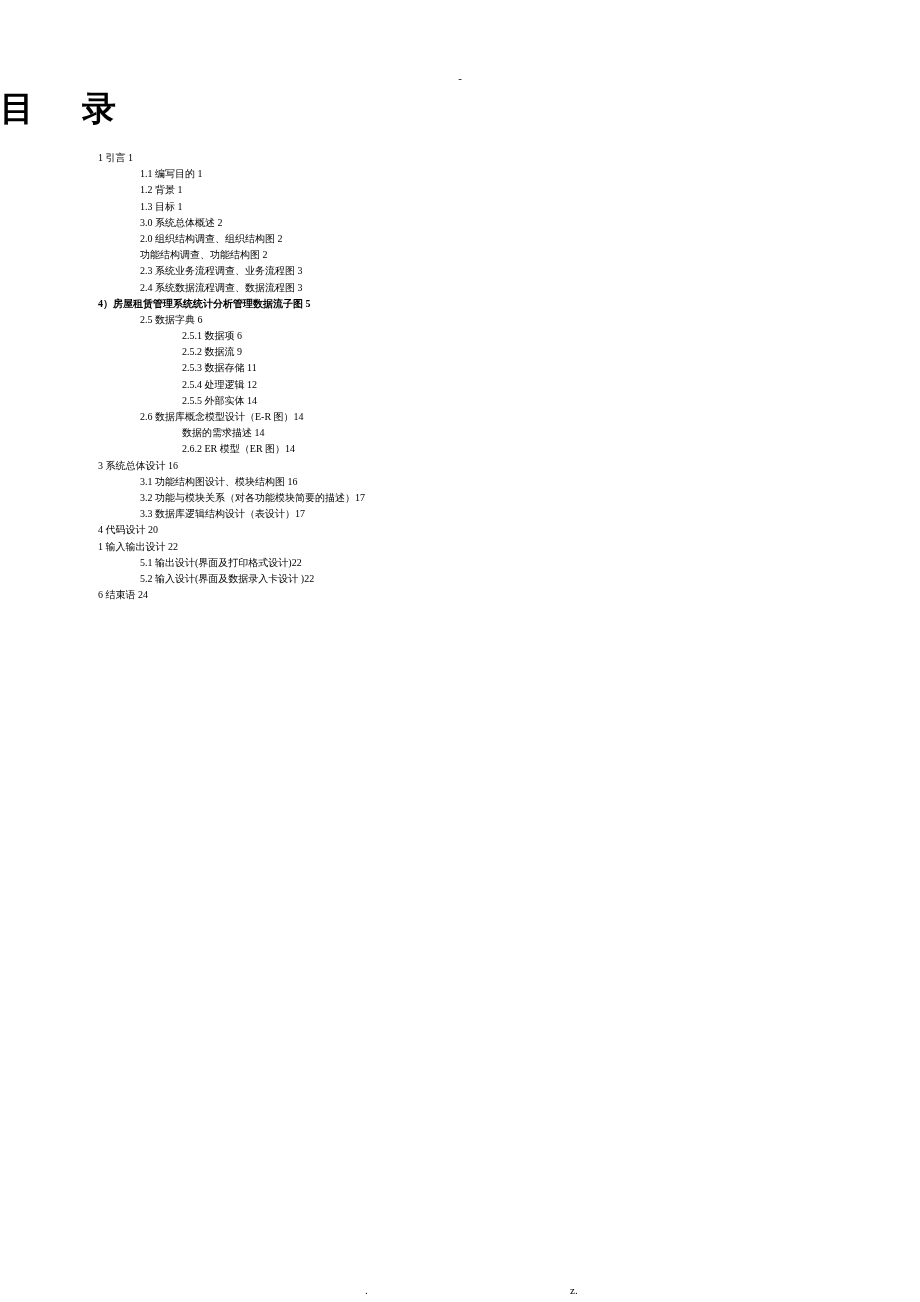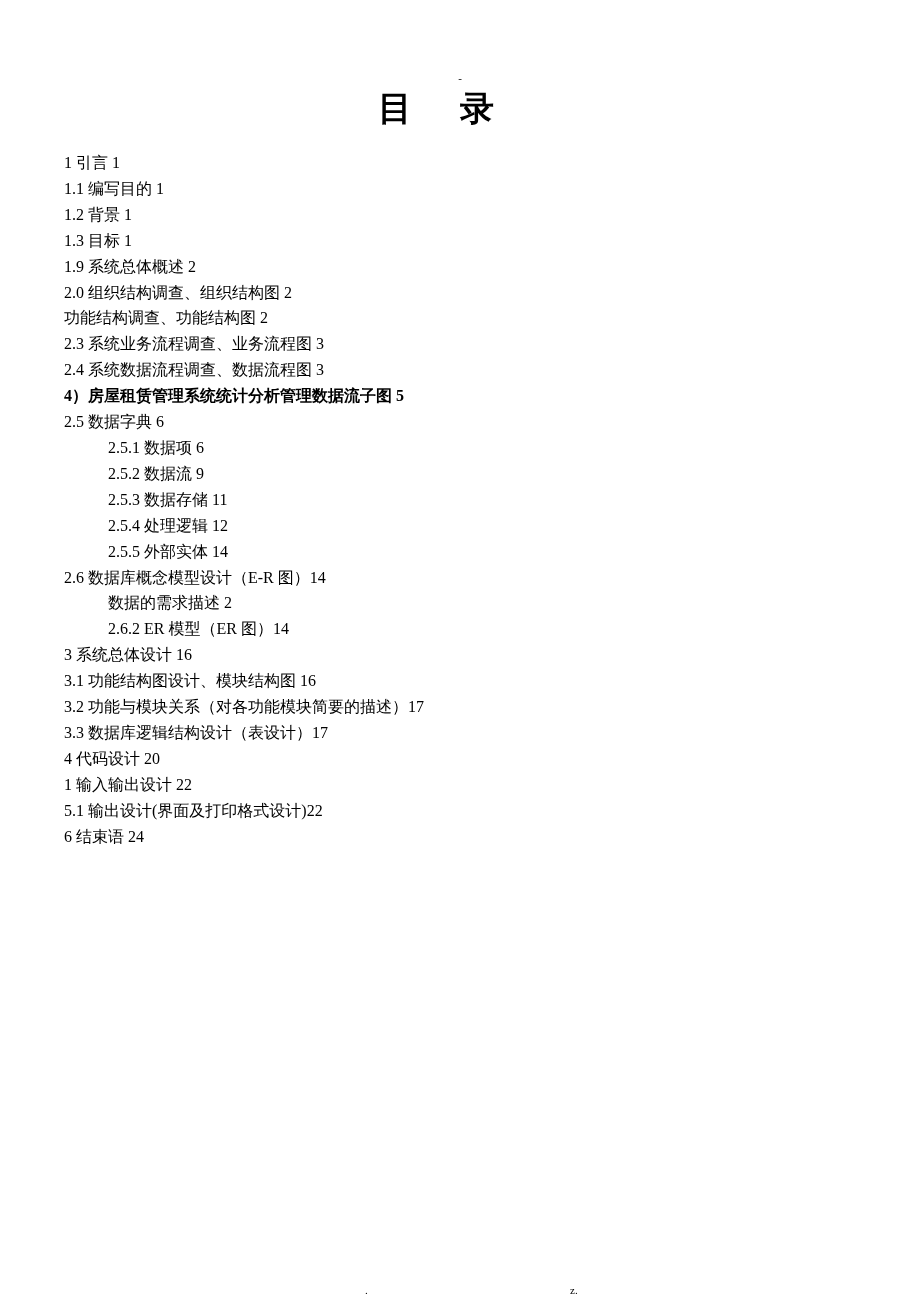--- a/index.html
+++ b/index.html
@@ -14,32 +14,31 @@
     }
     .header-mark {
       text-align: center;
       font-size: 11px;
       margin-bottom: 2px;
     }
     .title {
       font-size: 34px;
       font-weight: bold;
       letter-spacing: 48px;
-      text-align: center;
       margin-bottom: 18px;
     }
     .toc {
-      padding-left: 64px;
+      padding-left: 98px;
       padding-right: 100px;
-      font-size: 16px;
+      font-size: 10px;
       line-height: 1.62;
     }
     .l0 { margin-left: 0; }
-    .l1 { }
-    .l2 { margin-left: 44px; }
+    .l1 { margin-left: 42px; }
+    .l2 { margin-left: 84px; }
     .bold { font-weight: bold; }
     .footer {
       position: absolute;
       bottom: 18px;
       width: 100%;
     }
     .footer-dot {
       position: absolute;
       left: 365px;
       font-size: 11px;
@@ -54,41 +53,42 @@
 <body>
 
 <div class="header-mark">-</div>
 <div class="title">目录</div>
 
 <div class="toc" id="toc-container">
     <div class="l0">1 引言 1</div>
     <div class="l1">1.1 编写目的 1</div>
     <div class="l1">1.2 背景 1</div>
     <div class="l1">1.3 目标 1</div>
-    <div class="l1">1.9 系统总体概述 2</div>
+    <div class="l1">3.0 系统总体概述 2</div>
     <div class="l1">2.0 组织结构调查、组织结构图 2</div>
     <div class="l1">功能结构调查、功能结构图 2</div>
     <div class="l1">2.3 系统业务流程调查、业务流程图 3</div>
     <div class="l1">2.4 系统数据流程调查、数据流程图 3</div>
     <div class="l0 bold">4）房屋租赁管理系统统计分析管理数据流子图 5</div>
     <div class="l1">2.5 数据字典 6</div>
     <div class="l2">2.5.1 数据项 6</div>
     <div class="l2">2.5.2 数据流 9</div>
     <div class="l2">2.5.3 数据存储 11</div>
     <div class="l2">2.5.4 处理逻辑 12</div>
     <div class="l2">2.5.5 外部实体 14</div>
     <div class="l1">2.6 数据库概念模型设计（E-R 图）14</div>
-    <div class="l2">数据的需求描述 2</div>
+    <div class="l2">数据的需求描述 14</div>
     <div class="l2">2.6.2 ER 模型（ER 图）14</div>
     <div class="l0">3 系统总体设计 16</div>
     <div class="l1">3.1 功能结构图设计、模块结构图 16</div>
     <div class="l1">3.2 功能与模块关系（对各功能模块简要的描述）17</div>
     <div class="l1">3.3 数据库逻辑结构设计（表设计）17</div>
     <div class="l0">4 代码设计 20</div>
     <div class="l0">1 输入输出设计 22</div>
     <div class="l1">5.1 输出设计(界面及打印格式设计)22</div>
+    <div class="l1">5.2 输入设计(界面及数据录入卡设计 )22</div>
     <div class="l0">6 结束语 24</div>
   </div>
 
 <div class="footer">
   <span class="footer-dot">.</span>
   <span class="footer-z">z.</span>
 </div>
 
 </body></html>

